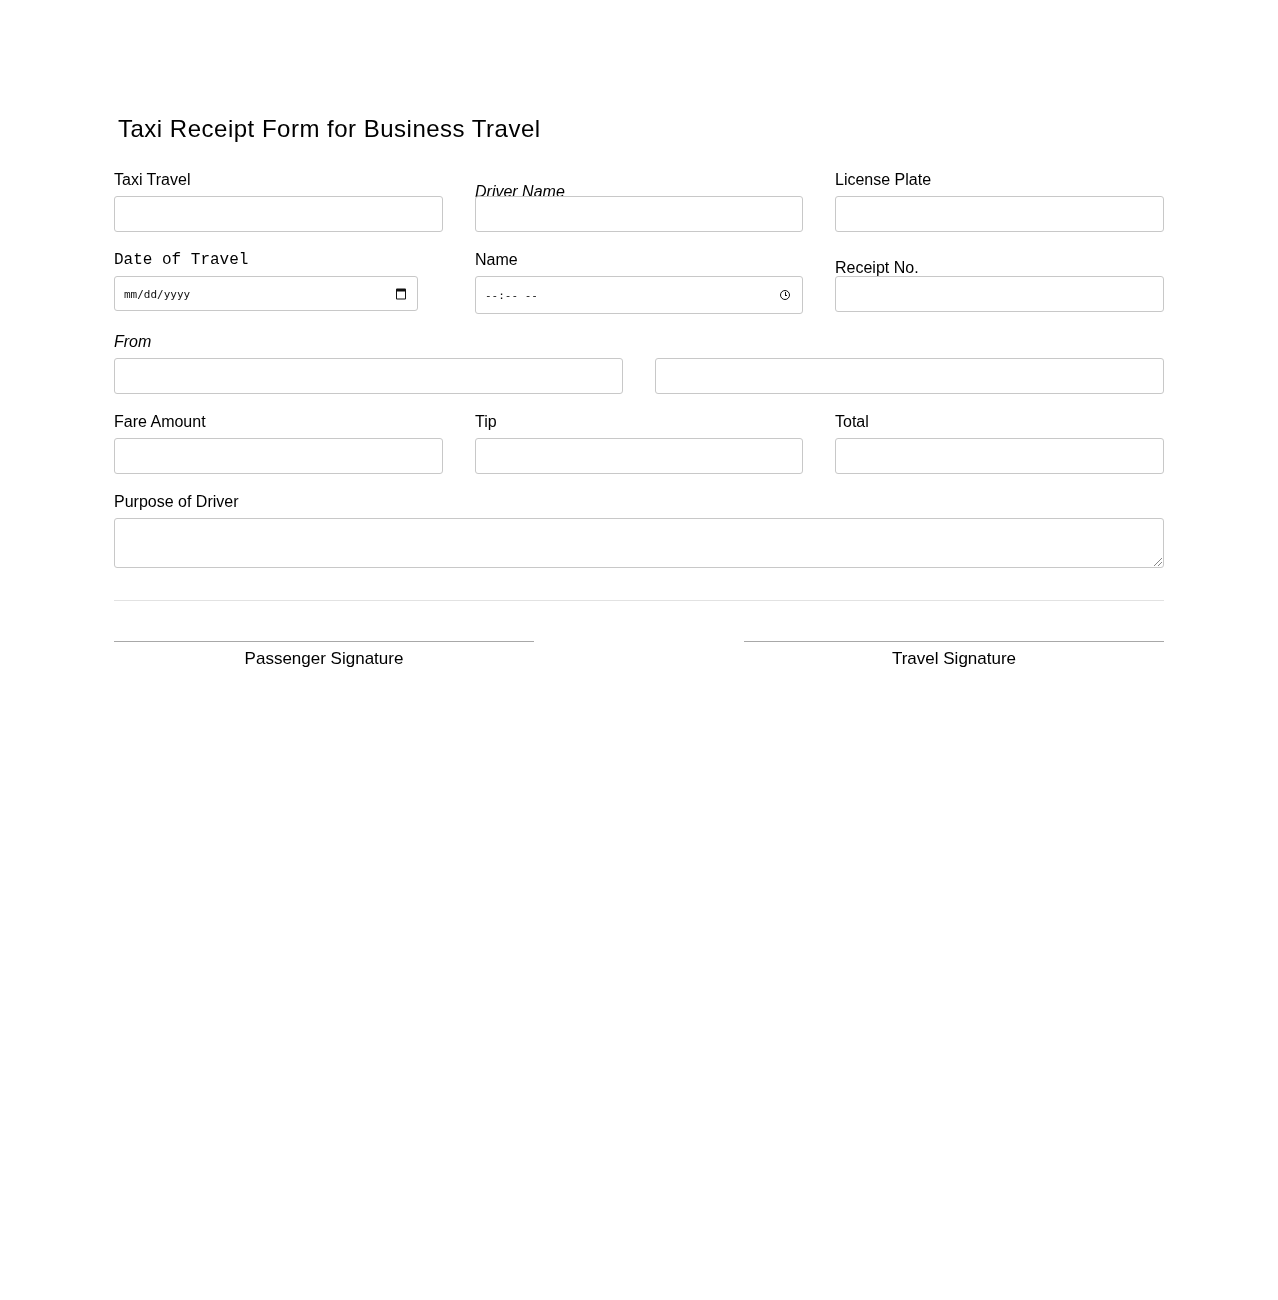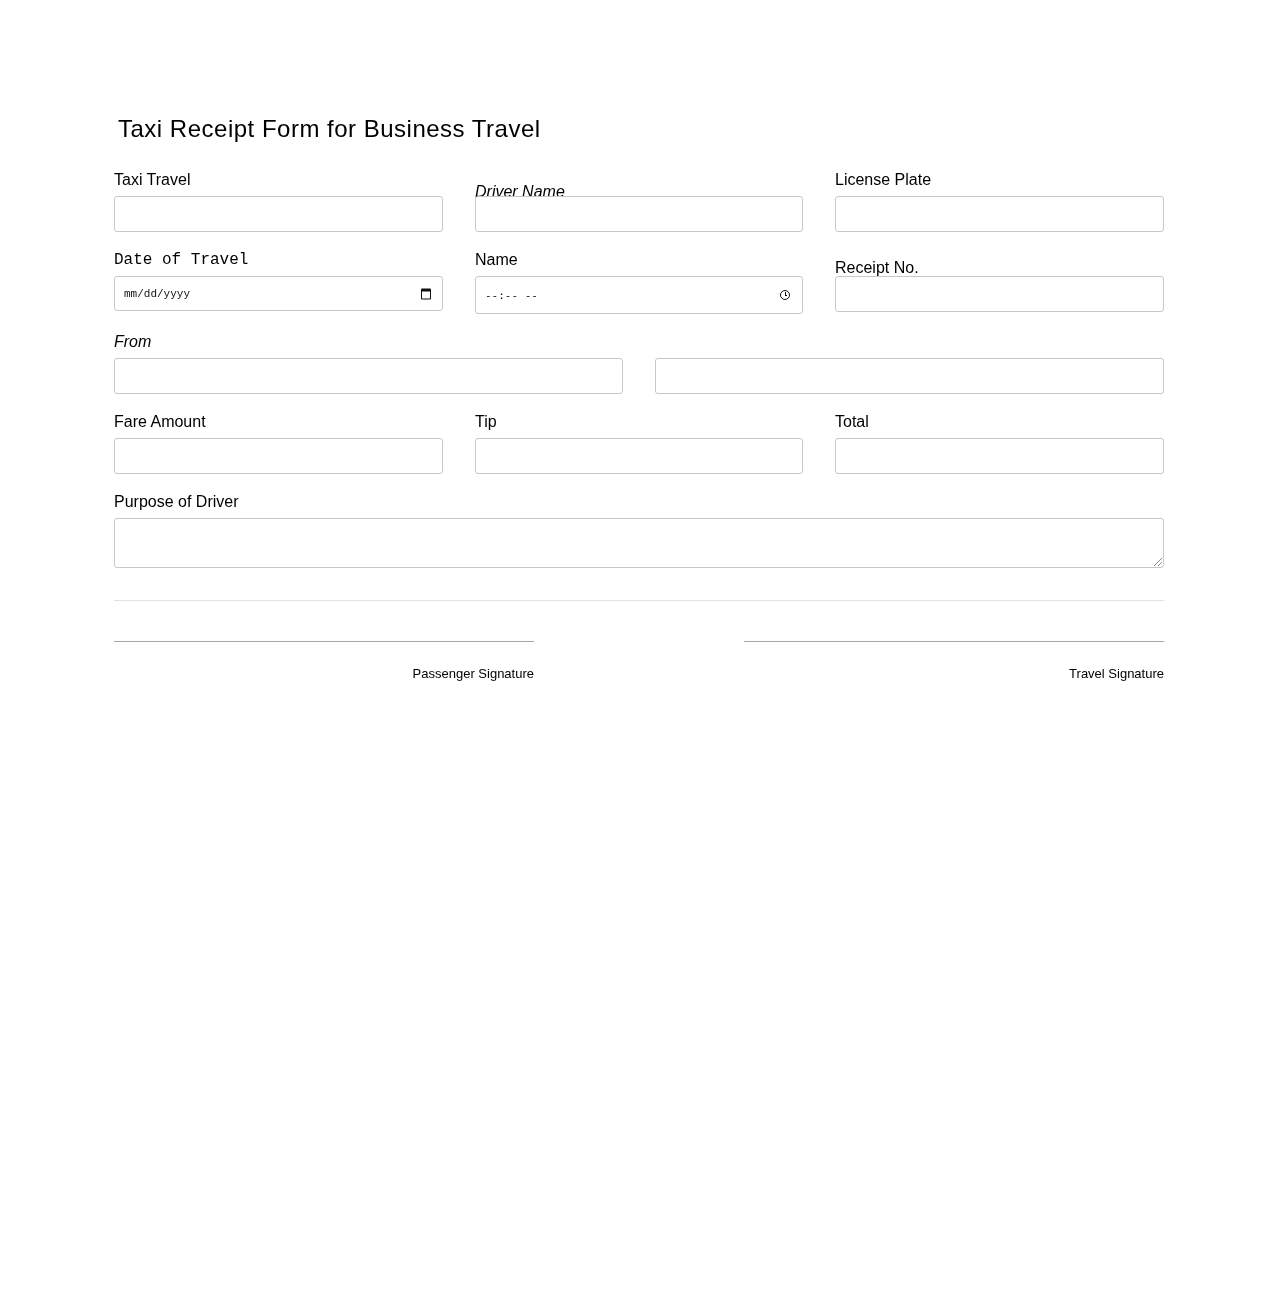--- a/index.html
+++ b/index.html
@@ -12,39 +12,39 @@
     .field .ph { position: absolute; left: 9px; top: 50%; transform: translateY(-50%); }
     .cal-icon { position: absolute; right: 11px; top: 50%; transform: translateY(-50%); width: 8px; height: 7px; border: 1.5px solid #111; border-top-width: 3px; border-radius: 1px; }
     .clock-icon { position: absolute; right: 12px; top: 50%; transform: translateY(-50%); width: 8px; height: 8px; border: 1.5px solid #111; border-radius: 50%; }
     .clock-icon::before { content: ""; position: absolute; left: 3.5px; top: 1px; width: 1.2px; height: 3.5px; background: #111; }
     .clock-icon::after { content: ""; position: absolute; left: 3.5px; top: 3.8px; width: 2.5px; height: 1.2px; background: #111; }
     .textarea { height: 50px; }
     .resize-icon { position: absolute; right: 1px; bottom: 1px; width: 8px; height: 8px;
       background: linear-gradient(135deg, transparent 45%, #888 45%, #888 52%, transparent 52%, transparent 70%, #888 70%, #888 77%, transparent 77%); }
     .hr { position: absolute; top: 600px; left: 0; width: 1050px; height: 1px; background: #e2e2e2; }
     .sig-line { position: absolute; top: 641px; height: 1px; background: #a8a8a8; width: 420px; }
-    .sig-label { position: absolute; top: 649px; font-size: 13px; width: 420px; text-align: right; margin-top: 17px; }
+    .sig-label { position: absolute; top: 649px; font-size: 17px; width: 420px; text-align: center; }
   </style>
 </head>
 <body>
 
 <div class="container">
   <h1 class="title">Taxi Receipt Form for Business Travel</h1>
 
   <div class="label" style="left:0;top:171px;">Taxi Travel</div>
   <div class="field" style="left:0;top:196px;width:329px;"></div>
 
   <div class="label" style="left:361px;top:183px;font-style:italic;">Driver Name</div>
   <div class="field" style="left:361px;top:196px;width:328px;"></div>
 
   <div class="label" style="left:721px;top:171px;">License Plate</div>
   <div class="field" style="left:721px;top:196px;width:329px;"></div>
 
   <div class="label" style="left:0;top:251px;font-family:Liberation Mono, monospace;">Date of Travel</div>
-  <div class="field date" style="left:0;top:276px;width:329px;height:35px;font-family:Liberation Mono, monospace;">
+  <div class="field date" style="left:0;top:276px;width:304px;height:35px;">
     <span class="ph">mm/dd/yyyy</span>
     <span class="cal-icon"></span>
   </div>
 
   <div class="label" style="left:361px;top:251px;">Name</div>
   <div class="field time" style="left:361px;top:276px;width:328px;height:38px;">
     <span class="ph">--:-- --</span>
     <span class="clock-icon"></span>
   </div>
 

